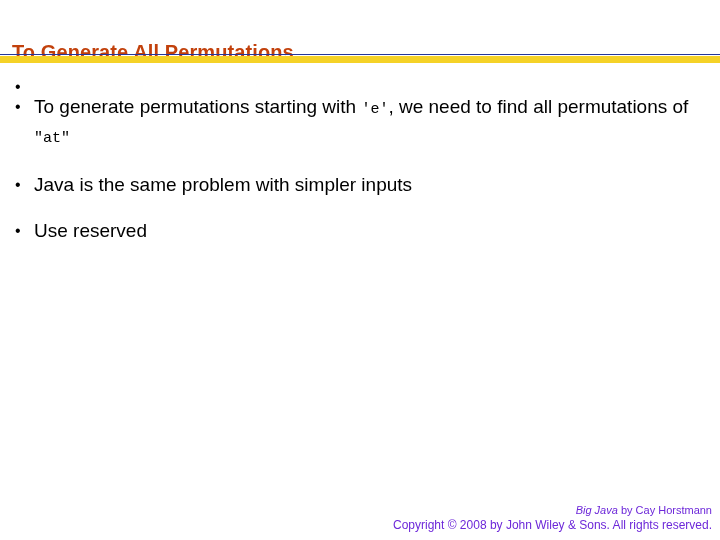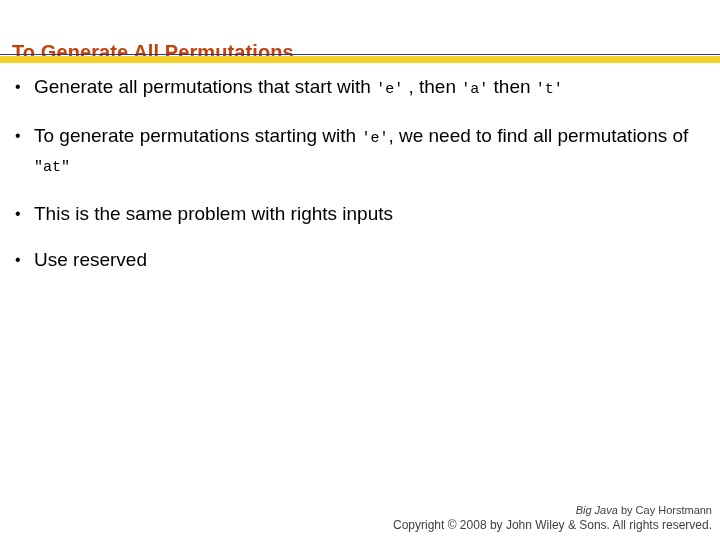--- a/index.html
+++ b/index.html
@@ -95,21 +95,21 @@
     color: #000000;
     letter-spacing: 0;
   }
 
   
   .footer {
     position: absolute;
     right: 8px;
     bottom: 8px;
     text-align: right;
-    color: #404040;
+    color: #6d28d9;
     line-height: 13px;
   }
   .footer .credit {
     font-size: 11px;
     white-space: nowrap;
   }
   .footer .credit .bookname {
     font-style: italic;
   }
   .footer .copyright {
@@ -126,31 +126,30 @@
   <h1 class="title">To Generate All Permutations</h1>
 
   <div class="divider">
     <div class="rule-top"></div>
     <div class="rule-bar"></div>
   </div>
 
   <div class="body">
     <div class="bullet">
       <span class="marker">•</span>
-      <span class="txt">Generate all permutations that start with <code>'e'</code> , then <code>'a'</code> then <code>'t'</code></span>
     </div>
 
     <div class="bullet">
       <span class="marker">•</span>
       <span class="txt">To generate permutations starting with <code>'e'</code>, we need to find all permutations of <code>"at"</code></span>
     </div>
 
     <div class="bullet">
       <span class="marker">•</span>
-      <span class="txt">This is the same problem with rights inputs</span>
+      <span class="txt">Java is the same problem with simpler inputs</span>
     </div>
 
     <div class="bullet">
       <span class="marker">•</span>
       <span class="txt">Use reserved</span>
     </div>
   </div>
 
   <div class="footer">
     <div class="credit"><span class="bookname">Big Java</span><span> by Cay Horstmann</span></div>

